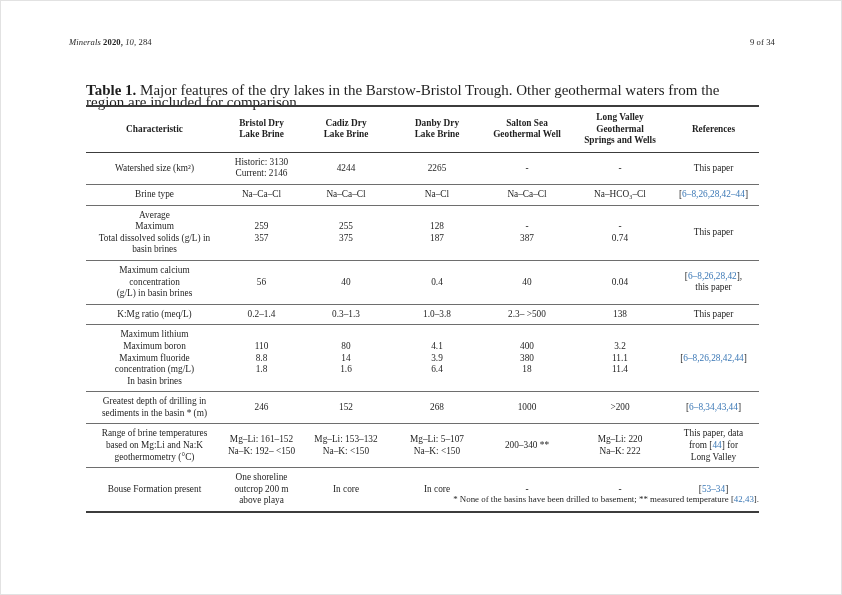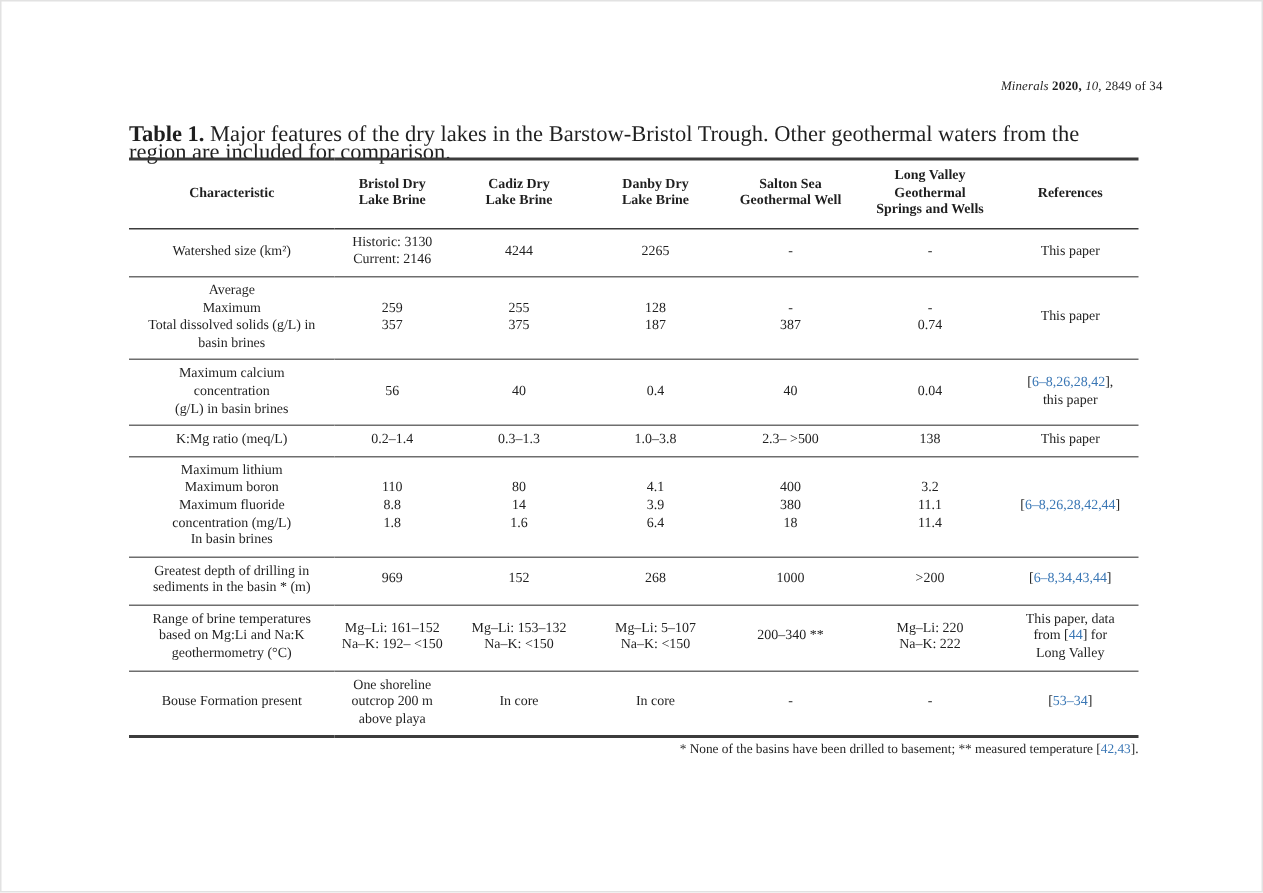--- a/index.html
+++ b/index.html
@@ -11,23 +11,23 @@
     overflow: hidden;
   }
   .page {
     position: absolute;
     inset: 0;
     background: #ffffff;
     border: 1px solid #e2e2e2;
   }
   .running-header {
     position: absolute;
-    top: 51px; left: 68px; right: 66px;
+    top: 36px; left: 68px; right: 66px;
     display: flex;
-    justify-content: flex-end;
+    justify-content: space-between;
     font-size: 8.6px;
     letter-spacing: 0.1px;
   }
   .it { font-style: italic; }
   .b { font-weight: bold; }
   .caption {
     position: absolute;
     top: 83px; left: 85px; width: 673px;
     text-align: left;
     font-size: 15px;
@@ -108,20 +108,29 @@
           <td>Watershed size (km²)</td>
           <td>Historic: 3130
 Current: 2146</td>
           <td>4244</td>
           <td>2265</td>
           <td>-</td>
           <td>-</td>
           <td>This paper</td>
         </tr>
         <tr>
+          <td>Brine type</td>
+          <td>Na–Ca–Cl</td>
+          <td>Na–Ca–Cl</td>
+          <td>Na–Cl</td>
+          <td>Na–Ca–Cl</td>
+          <td>Na–HCO₃–Cl</td>
+          <td>[<span class="cite">6–8,26,28,42–44</span>]</td>
+        </tr>
+        <tr>
           <td>Average
 Maximum
 Total dissolved solids (g/L) in
 basin brines</td>
           <td>259
 357</td>
           <td>255
 375</td>
           <td>128
 187</td>
@@ -171,21 +180,21 @@
 380
 18</td>
           <td>3.2
 11.1
 11.4</td>
           <td>[<span class="cite">6–8,26,28,42,44</span>]</td>
         </tr>
         <tr>
           <td>Greatest depth of drilling in
 sediments in the basin * (m)</td>
-          <td>969</td>
+          <td>246</td>
           <td>152</td>
           <td>268</td>
           <td>1000</td>
           <td>&gt;200</td>
           <td>[<span class="cite">6–8,34,43,44</span>]</td>
         </tr>
         <tr>
           <td>Range of brine temperatures
 based on Mg:Li and Na:K
 geothermometry (°C)</td>

